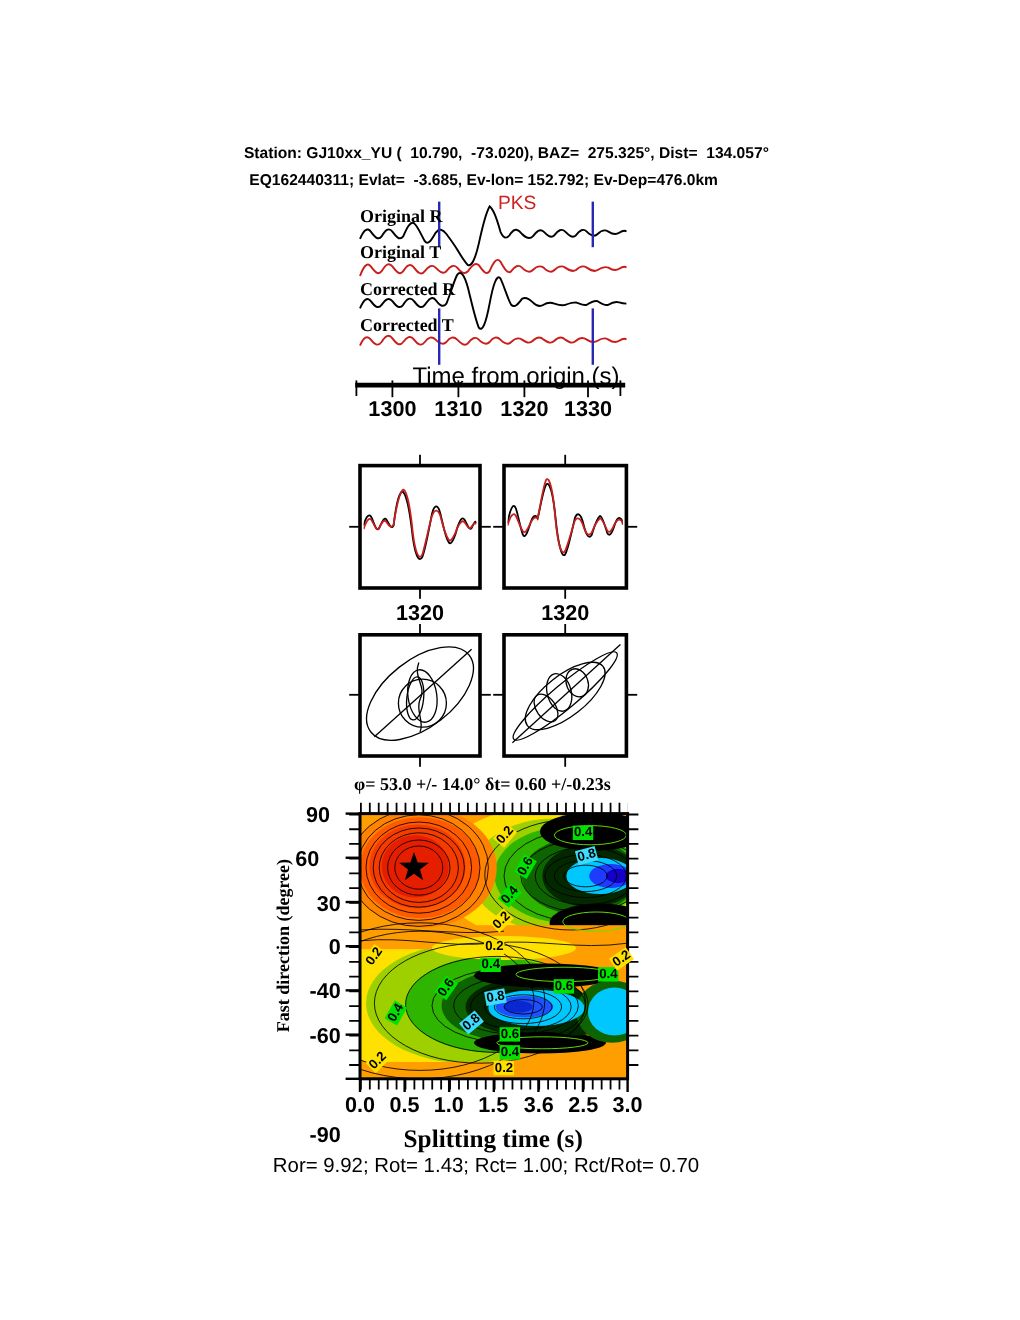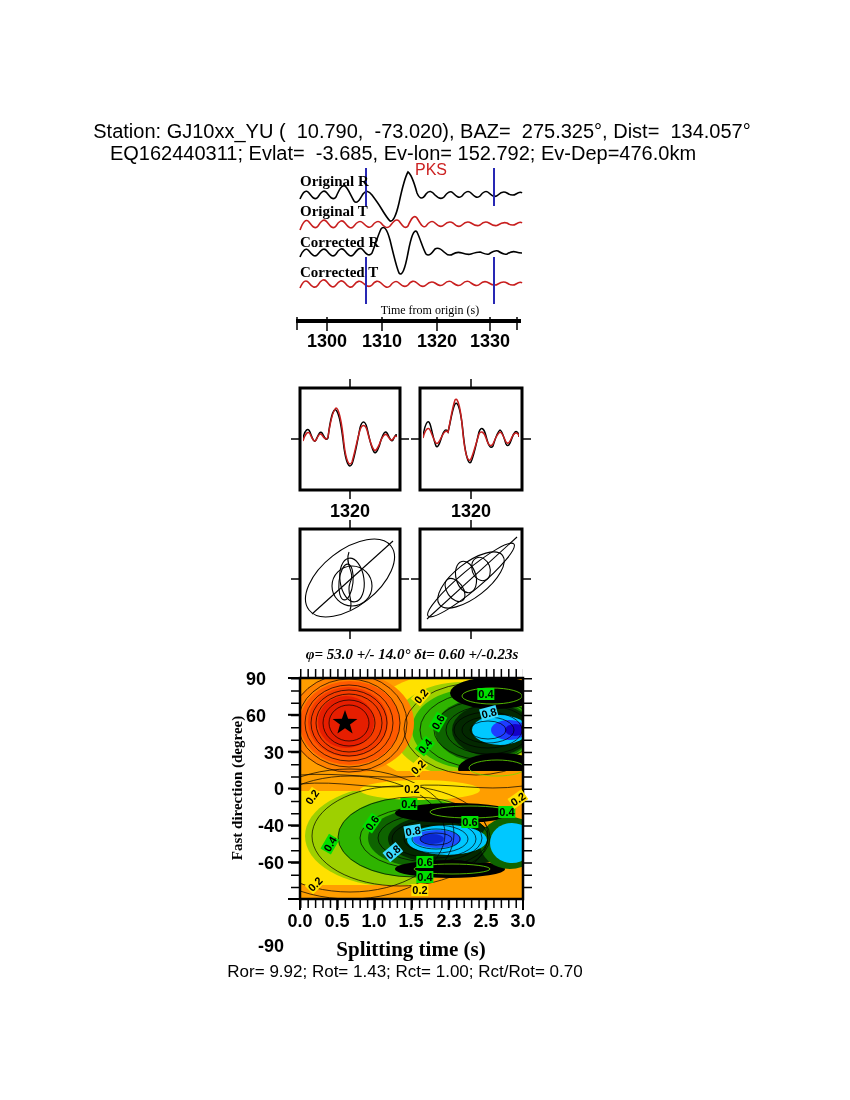--- a/index.html
+++ b/index.html
@@ -1,24 +1,24 @@
 <!DOCTYPE html>
 <html><head>
 <meta charset="utf-8">
 <style>
   html,body{margin:0;padding:0;}
   body{width:850px;height:1100px;position:relative;background:#fff;
        font-family:"Liberation Sans",sans-serif;color:#000;overflow:hidden;}
   .abs{position:absolute;}
   .ctr{transform:translateX(-50%);}
-  .hdr{font-size:20px;white-space:pre;}
+  .hdr{font-size:13px;white-space:pre;font-weight:bold;}
   .serifb{font-family:"Liberation Serif",serif;font-weight:bold;}
   .tracelab{font-size:15px;}
   .ticklab{font-size:18px;font-weight:bold;}
-  .small{font-size:12px;font-family:Liberation Serif, serif;}
+  .small{font-size:20px;}
   .chip{position:absolute;font-family:"Liberation Sans",sans-serif;
         font-weight:bold;font-size:11px;line-height:12px;padding:0 1px;
         color:#000;white-space:pre;}
   svg{position:absolute;left:0;top:0;}
 </style>
 </head>
 <body>
 
 <svg width="850" height="1100" viewBox="0 0 850 1100">
   <defs>
@@ -240,37 +240,37 @@
 <div class="abs ctr small" style="left:430px;top:303px;">Time from origin (s)</div>
 
 <div class="abs ctr ticklab" style="left:327px;top:331px;">1300</div>
 <div class="abs ctr ticklab" style="left:382px;top:331px;">1310</div>
 <div class="abs ctr ticklab" style="left:437px;top:331px;">1320</div>
 <div class="abs ctr ticklab" style="left:490px;top:331px;">1330</div>
 
 <div class="abs ctr ticklab" style="left:350px;top:501px;">1320</div>
 <div class="abs ctr ticklab" style="left:471px;top:501px;">1320</div>
 
-<div class="abs ctr serifb" style="left:412px;top:646px;font-size:15px;white-space:pre;font-style:italic;">φ= 53.0 +/- 14.0° δt= 0.60 +/-0.23s</div>
+<div class="abs ctr serifb" style="left:402px;top:646px;font-size:15px;white-space:pre;">φ= 53.0 +/- 14.0° δt= 0.60 +/-0.23s</div>
 
 <div class="abs serifb" style="left:237px;top:788px;font-size:15px;transform:translate(-50%,-50%) rotate(-90deg);white-space:nowrap;">Fast direction (degree)</div>
 
-<div class="abs ticklab" style="left:246px;top:669px;width:38px;text-align:left;">90</div>
+<div class="abs ticklab" style="left:246px;top:669px;width:38px;text-align:center;">90</div>
 <div class="abs ticklab" style="left:246px;top:706px;width:38px;">60</div>
 <div class="abs ticklab" style="left:246px;top:743px;width:38px;text-align:right;">30</div>
 <div class="abs ticklab" style="left:246px;top:779px;width:38px;text-align:right;">0</div>
 <div class="abs ticklab" style="left:240px;top:816px;width:44px;text-align:right;">-40</div>
 <div class="abs ticklab" style="left:240px;top:853px;width:44px;text-align:right;">-60</div>
 <div class="abs ticklab" style="left:240px;top:936px;width:44px;text-align:right;">-90</div>
 
 <div class="abs ctr ticklab" style="left:300px;top:911px;">0.0</div>
 <div class="abs ctr ticklab" style="left:337px;top:911px;">0.5</div>
 <div class="abs ctr ticklab" style="left:374px;top:911px;">1.0</div>
 <div class="abs ctr ticklab" style="left:411px;top:911px;">1.5</div>
-<div class="abs ctr ticklab" style="left:449px;top:911px;">2.3</div>
+<div class="abs ctr ticklab" style="left:449px;top:911px;">3.6</div>
 <div class="abs ctr ticklab" style="left:486px;top:911px;">2.5</div>
 <div class="abs ctr ticklab" style="left:523px;top:911px;">3.0</div>
 
 <div class="abs ctr serifb" style="left:411px;top:937px;font-size:21px;">Splitting time (s)</div>
 
 <div class="abs ctr" style="left:405px;top:962px;font-size:17px;">Ror= 9.92; Rot= 1.43; Rct= 1.00; Rct/Rot= 0.70</div>
 
 <span class="chip" style="left: 421px; top: 696px; transform: translate(-50%, -50%) rotate(-50deg); background-color: rgb(255, 225, 0);">0.2</span>
 <span class="chip" style="left: 486px; top: 694px; transform: translate(-50%, -50%); background-color: rgb(0, 225, 0);">0.4</span>
 <span class="chip" style="left: 489px; top: 713px; transform: translate(-50%, -50%) rotate(-15deg); background-color: rgb(60, 220, 255);">0.8</span>

